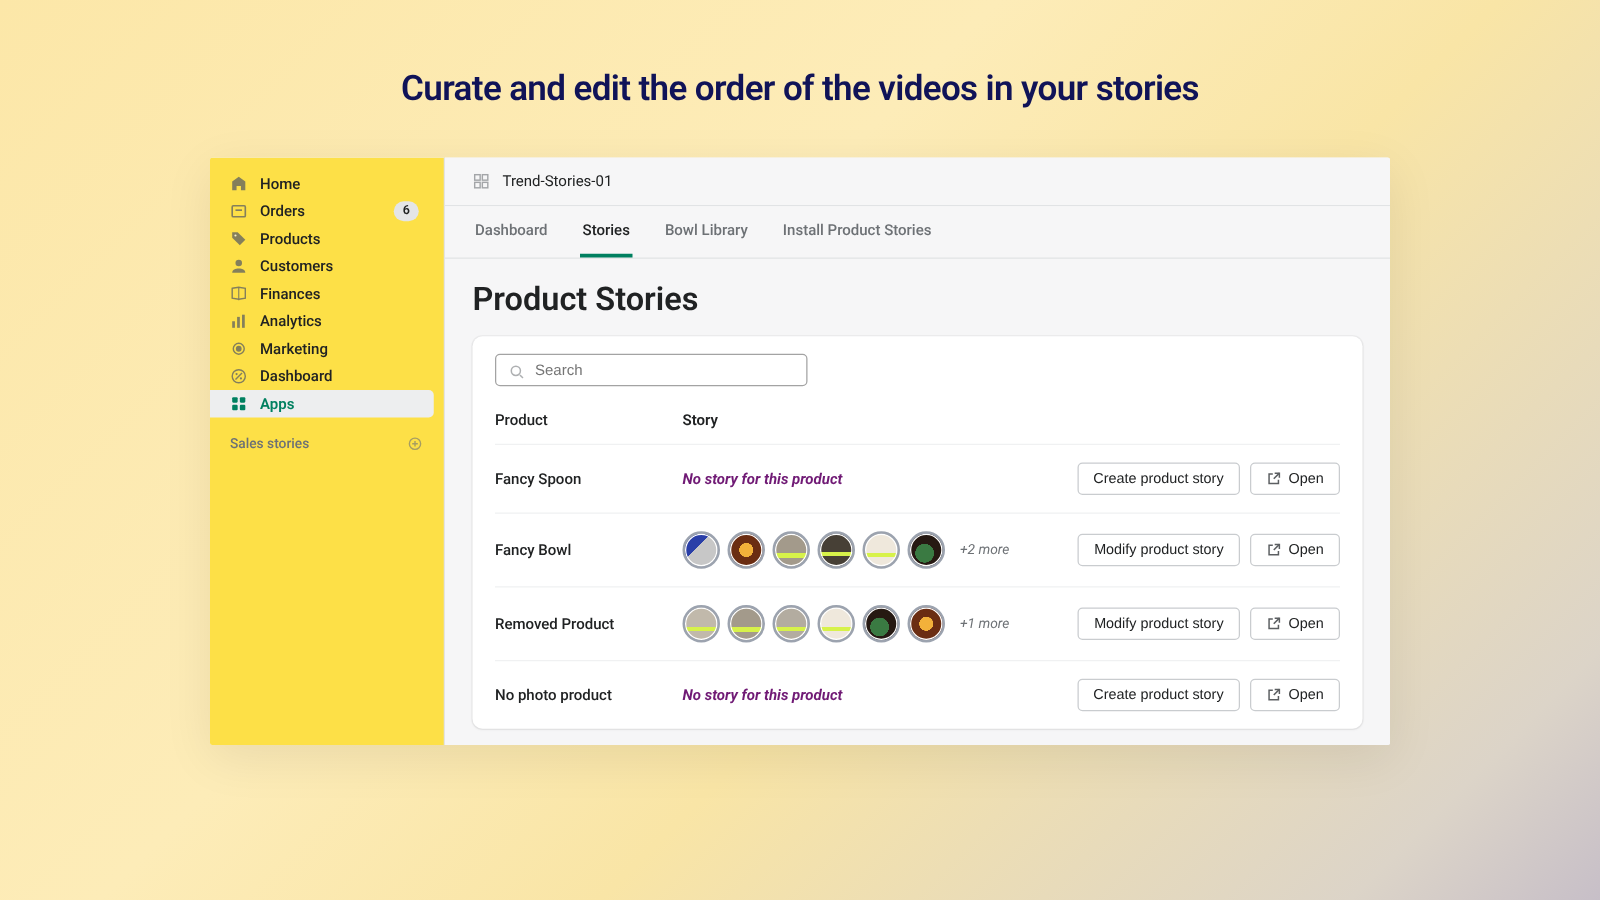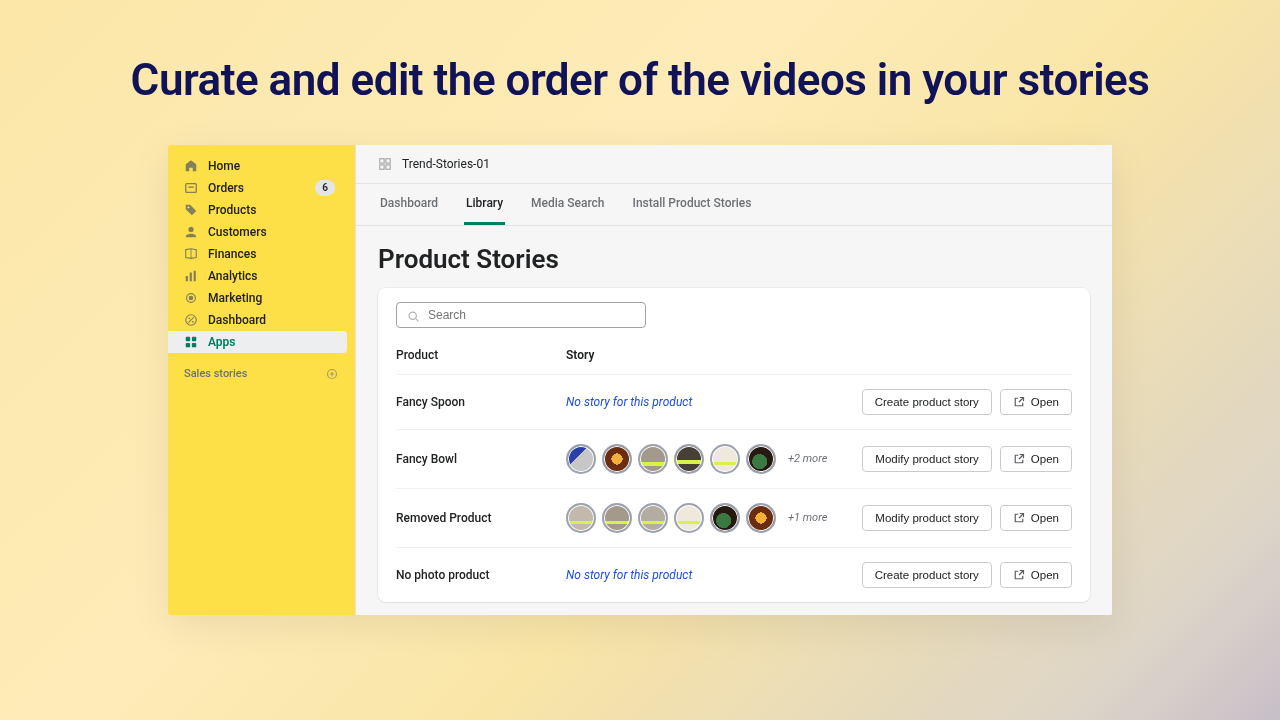--- a/index.html
+++ b/index.html
@@ -1,21 +1,21 @@
 <!DOCTYPE html>
 <html><head>
 <meta charset="utf-8">
 <style>
   * { box-sizing: border-box; margin: 0; padding: 0; }
   html, body { width: 1280px; height: 720px; overflow: hidden; font-family: -apple-system, BlinkMacSystemFont, "Segoe UI", Roboto, sans-serif; }
   body {
     background: linear-gradient(135deg, #fce7a8 0%, #fdecb8 40%, #f9e5a6 60%, #dcd4c8 90%, #c7bfc8 100%);
     display: flex; flex-direction: column; align-items: center;
   }
-  .headline { margin-top: 54px; text-align: center; color: #101358; font-size: 44px; font-weight: 600; line-height: 1.2; letter-spacing: -0.5px; }
+  .headline { margin-top: 54px; text-align: center; color: #101358; font-size: 28px; font-weight: 600; line-height: 1.2; letter-spacing: -0.5px; }
   .app-window {
     margin-top: 38px;
     width: 944px; height: 470px;
     background: #f6f6f7;
     display: flex;
     border-radius: 2px;
     box-shadow: 0 10px 40px rgba(0,0,0,0.08);
     overflow: hidden;
   }
   .sidebar { width: 188px; background: #fde047; padding: 10px 0 0 0; border-right: 1px solid #e3e3e3; flex-shrink: 0; }
@@ -45,23 +45,23 @@
   .content { padding: 18px 22px; }
   .page-title { font-size: 26px; font-weight: 600; color: #202223; margin-bottom: 14px; }
   .card { background: #fff; border-radius: 8px; box-shadow: 0 0 0 1px rgba(0,0,0,0.04), 0 1px 2px rgba(0,0,0,0.06); padding: 14px 18px 0 18px; }
   .search-wrap { display:flex; align-items:center; gap:8px; border:1px solid #a3a3a3; border-radius:4px; padding: 5px 10px; width: 250px; margin-bottom: 10px; }
   .search-wrap input { border:none; outline:none; font-size:12px; flex:1; background:transparent; }
   .search-wrap .sicon { width:13px; height:13px; opacity:0.55; }
 
   .ptable { width: 100%; }
   .trow { display:flex; align-items:center; border-top: 1px solid #f0f1f2; padding: 14px 0; }
   .trow.head { border-top: none; font-weight: 600; font-size: 13px; color:#202223; padding: 10px 0 12px 0; }
-  .col-product { width: 170px; font-size: 12px; color:#202223; font-weight: 500; }
+  .col-product { width: 150px; font-size: 12px; color:#202223; font-weight: 500; }
   .col-story { flex: 1; font-size: 12px; color:#202223; display:flex; align-items:center; gap:6px; }
-  .empty { color:#1d4ed8; font-style: italic; font-weight: 400; }
+  .empty { color:#701a75; font-style: italic; font-weight: 700; }
   .col-actions { display:flex; gap:8px; }
   .btn { border:1px solid #c9cccf; background:#fff; font-size:11.5px; color:#202223; padding: 6px 12px; border-radius:4px; cursor:pointer; display:inline-flex; align-items:center; gap:6px; font-weight:500; }
   .btn .oicon { width:12px; height:12px; }
   .story-thumb {
     width: 30px; height: 30px; border-radius: 50%; border: 2px solid #9ca3af;
     background-size: cover; flex-shrink:0; box-shadow: inset 0 0 0 1px #fff;
   }
   .more-text { font-size: 11px; color:#6d7175; font-style: italic; margin-left: 6px; font-weight: 400; }
 
   .thumb-a { background: linear-gradient(135deg,#2a3fa8 40%,#c7c7c7 40%); }
@@ -184,22 +184,22 @@
       <span class="bicon"><svg viewBox="0 0 16 16" width="14" height="14" fill="none" stroke="#6d7175" stroke-width="1.3">
             <rect x="2" y="2" width="5" height="5"></rect>
             <rect x="9" y="2" width="5" height="5"></rect>
             <rect x="2" y="9" width="5" height="5"></rect>
             <rect x="9" y="9" width="5" height="5"></rect>
           </svg></span>
       <span>Trend-Stories-01</span>
     </div>
     <div class="tabs">
       <div class="tab">Dashboard</div>
-      <div class="tab active">Library</div>
-      <div class="tab">Media Search</div>
+      <div class="tab active">Stories</div>
+      <div class="tab">Bowl Library</div>
       <div class="tab">Install Product Stories</div>
     </div>
     <div class="content">
       <div class="page-title">Product Stories</div>
       <div class="card">
         <div class="search-wrap">
           <span class="sicon"><svg viewBox="0 0 16 16" width="13" height="13" fill="none" stroke="#6d7175" stroke-width="1.5">
                 <circle cx="7" cy="7" r="4.5"></circle>
                 <path d="M11 11l3 3"></path>
               </svg></span>

